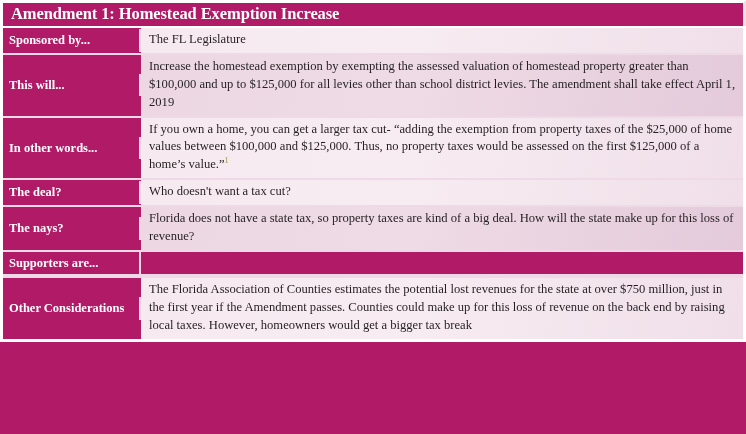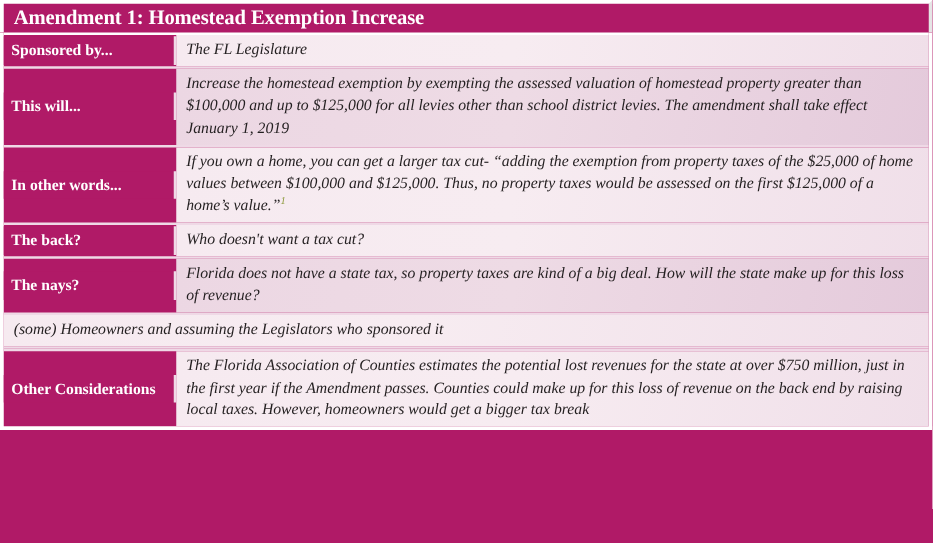--- a/index.html
+++ b/index.html
@@ -79,21 +79,20 @@
   }
 
   .body-cell {
     flex: 1 1 auto;
     box-sizing: border-box;
     padding: 3px 7px 4px 8px;
     font-size: 12.6px;
     line-height: 1.42;
     color: #231f20;
     font-family: "Liberation Serif", "DejaVu Serif", serif;
-    font-style: italic;
   }
   .body-cell.shade-a {
     background: linear-gradient(100deg, #f6eaf0 0%, #f7ecf1 45%, #f0dfe9 100%);
   }
   .body-cell.shade-b {
     background: linear-gradient(100deg, #ecd7e3 0%, #eedbe5 45%, #e4cadb 100%);
   }
 
   .fnote {
     color: #8f9b3f;
@@ -113,42 +112,42 @@
 
   <div class="table">
 
     <div class="row">
       <div class="label-cell">Sponsored by...</div>
       <div class="body-cell shade-a">The FL Legislature</div>
     </div>
 
     <div class="row">
       <div class="label-cell">This will...</div>
-      <div class="body-cell shade-b">Increase the homestead exemption by exempting the assessed valuation of homestead property greater than $100,000 and up to $125,000 for all levies other than school district levies. The amendment shall take effect January 1, 2019</div>
+      <div class="body-cell shade-b">Increase the homestead exemption by exempting the assessed valuation of homestead property greater than $100,000 and up to $125,000 for all levies other than school district levies. The amendment shall take effect April 1, 2019</div>
     </div>
 
     <div class="row">
       <div class="label-cell">In other words...</div>
       <div class="body-cell shade-a"><span>If you own a home, you can get a larger tax cut- “adding the exemption from property taxes of the $25,000 of home values between $100,000 and $125,000.  Thus, no property taxes would be assessed on the first $125,000 of a home’s value.”</span><span class="fnote">1</span></div>
     </div>
 
 
 
     <div class="row">
-      <div class="label-cell">The back?</div>
+      <div class="label-cell">The deal?</div>
       <div class="body-cell shade-a">Who doesn't want a tax cut?</div>
     </div>
 
     <div class="row">
       <div class="label-cell">The nays?</div>
       <div class="body-cell shade-b">Florida does not have a state tax, so property taxes are kind of a big deal.  How will the state make up for this loss of revenue?</div>
     </div>
 
     <div class="row">
-      <div class="body-cell shade-a">(some) Homeowners and assuming the Legislators who sponsored it</div>
+      <div class="label-cell">Supporters are...</div>
     </div>
 
     <div class="row">
     </div>
 
     <div class="row">
       <div class="label-cell">Other Considerations</div>
       <div class="body-cell shade-a"><span>The Florida Association of Counties estimates the potential lost revenues for the state at over $750 million, just in the first year if the Amendment passes. Counties could make up for this loss of revenue on the back end by raising local taxes. However, homeowners would get a bigger tax break</span></div>
     </div>
 

